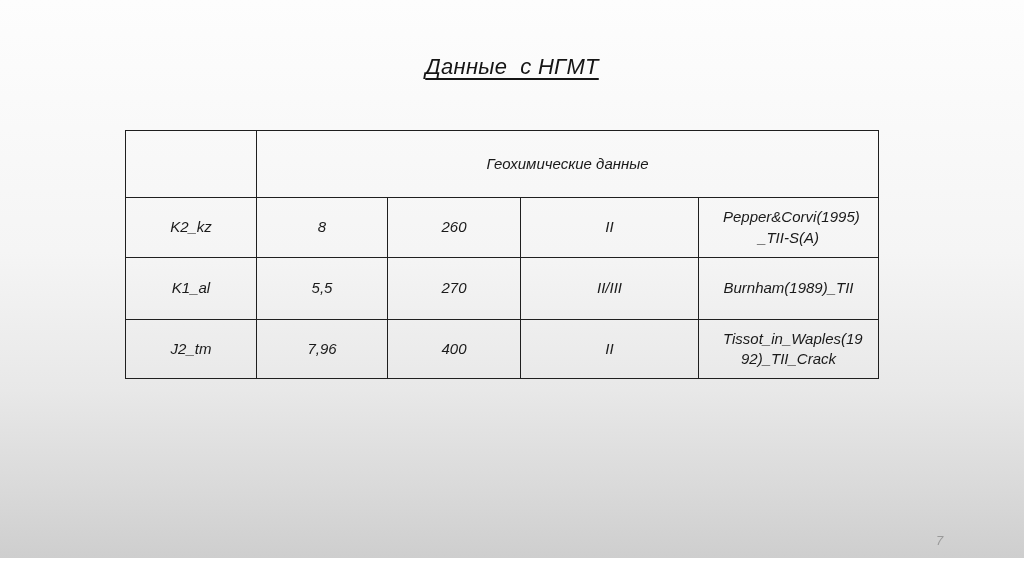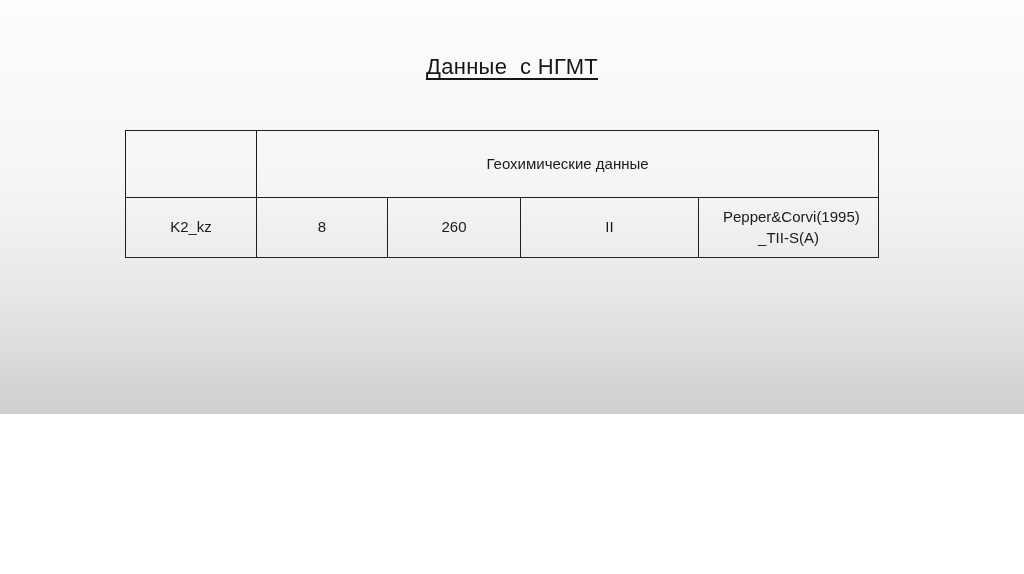--- a/index.html
+++ b/index.html
@@ -2,31 +2,32 @@
 <html><head>
 <meta charset="utf-8">
 <style>
   html, body {
     margin: 0;
     padding: 0;
   }
   .slide {
     position: relative;
     width: 1024px;
-    height: 414px;
+    height: 558px;
     overflow: hidden;
     font-family: "Liberation Sans", sans-serif;
     color: #1a1a1a;
     background: linear-gradient(180deg,
       #fdfdfd 0%,
       #fbfbfb 12%,
       #f5f5f5 45%,
       #e8e8e8 70%,
       #dadada 87%,
       #cecece 100%);
+    font-style: italic;
   }
   .title-wrap {
     position: absolute;
     top: 54px;
     left: 0;
     width: 100%;
     text-align: center;
   }
   .slide-title {
     font-size: 22px;
@@ -105,18 +106,33 @@
         <th class="group-header" colspan="4">Геохимические данные</th>
       </tr>
       <tr class="r-d0">
         <td>K2_kz</td>
         <td>8</td>
         <td>260</td>
         <td>II</td>
         <td>Pepper&amp;Corvi(1995)
 _TII-S(A)</td>
       </tr>
+      <tr class="r-d1">
+        <td class="valign-top">K1_al</td>
+        <td>5,5</td>
+        <td>270</td>
+        <td>II/III</td>
+        <td>Burnham(1989)_TII</td>
+      </tr>
+      <tr class="r-d2">
+        <td>J2_tm</td>
+        <td>7,96</td>
+        <td>400</td>
+        <td>II</td>
+        <td>Tissot_in_Waples(19
+92)_TII_Crack</td>
+      </tr>
     </tbody>
   </table>
 
   <div class="page-number">7</div>
 
 </div>
 
 </body></html>

